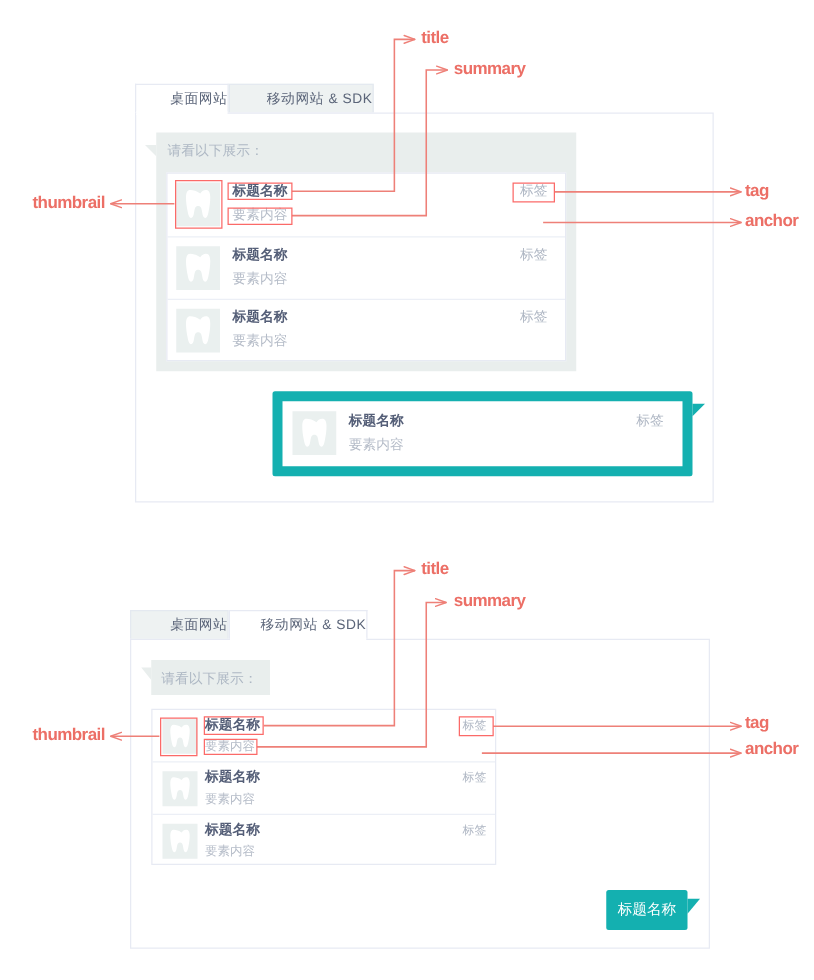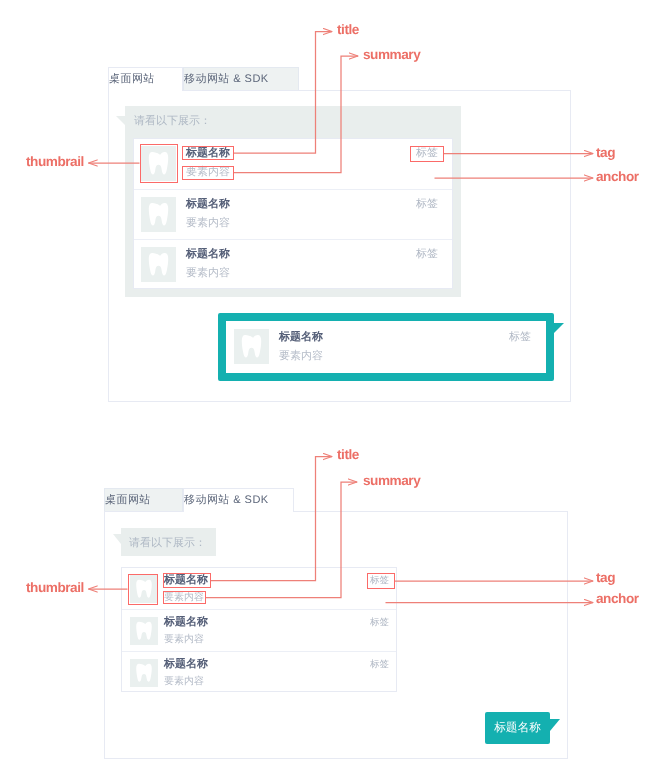--- a/index.html
+++ b/index.html
@@ -5,21 +5,21 @@
 <style>
   html,body{margin:0;padding:0;}
   body{width:651px;height:784px;background:#ffffff;
        font-family:"Liberation Sans",sans-serif;position:relative;overflow:hidden;
        -webkit-font-smoothing:antialiased;text-rendering:geometricPrecision;}
   .stage{position:absolute;left:0;top:0;width:651px;height:784px;}
   .abs{position:absolute;box-sizing:border-box;}
 
   
   .card{border:1px solid #e7eaf3;background:#fff;}
-  .tab{box-sizing:border-box;display:flex;align-items:center;justify-content:flex-start;
+  .tab{box-sizing:border-box;display:flex;align-items:center;justify-content:flex-end;
        font-size:11px;color:#5b6579;letter-spacing:.45px;}
   .tab.active{background:#fff;border:1px solid #e7eaf3;border-bottom:1px solid #fff;}
   .tab.inactive{background:#eef2f2;border:1px solid #e4e9f0;}
 
   
   .bubble{background:#e9eeed;}
   .bubble-text{font-size:11px;color:#aeb8c4;letter-spacing:0;white-space:nowrap;}
   .bubble-tail{width:0;height:0;border-style:solid;}
 
   

